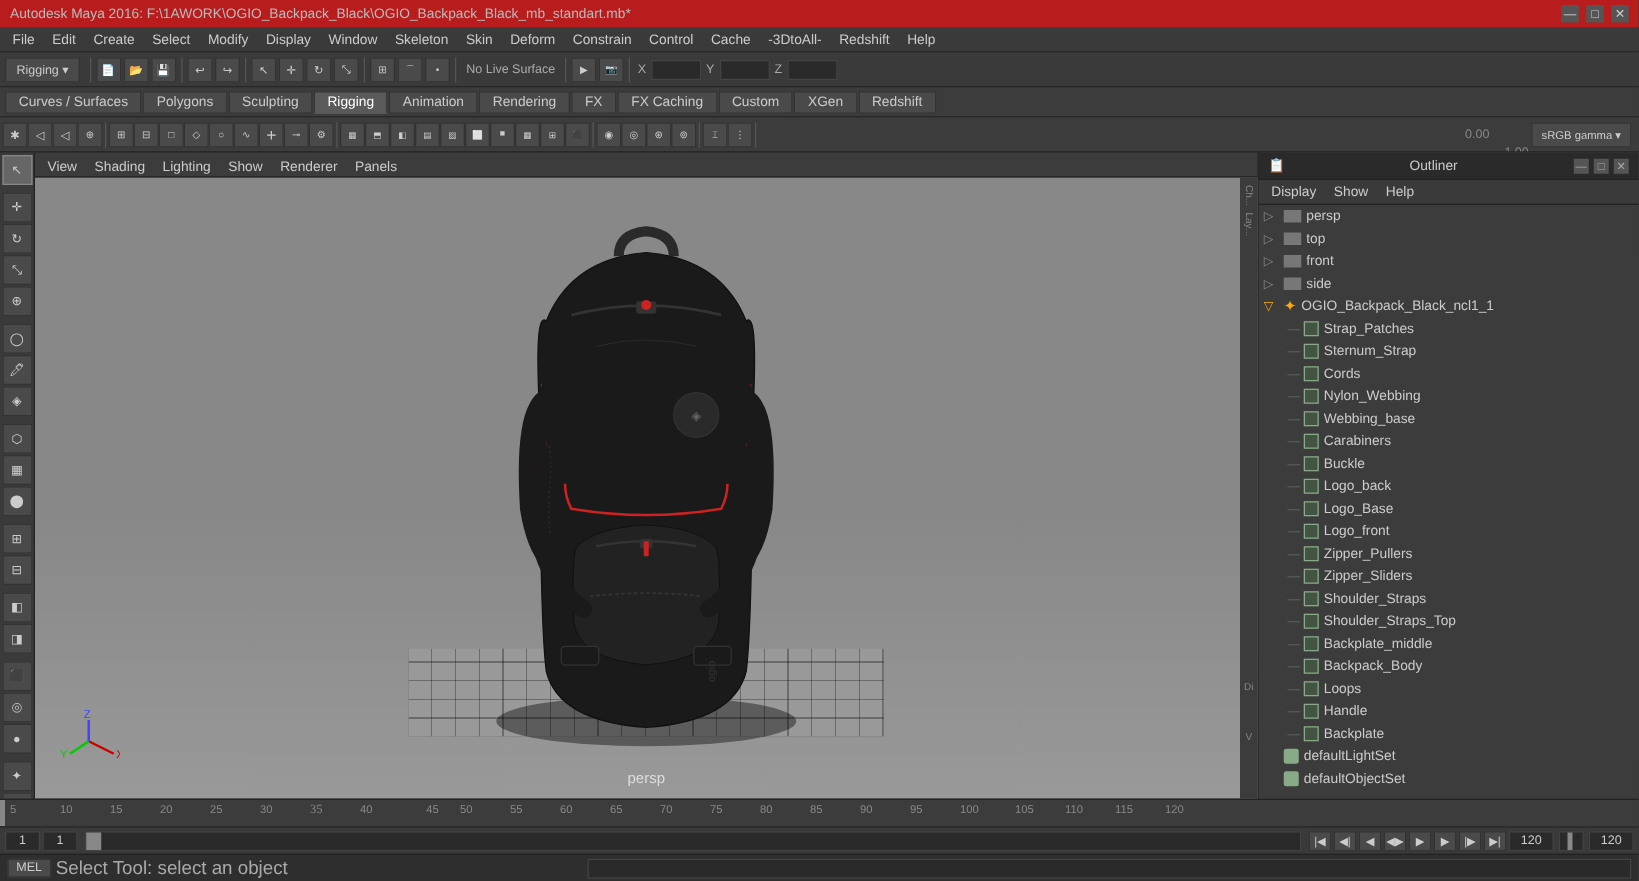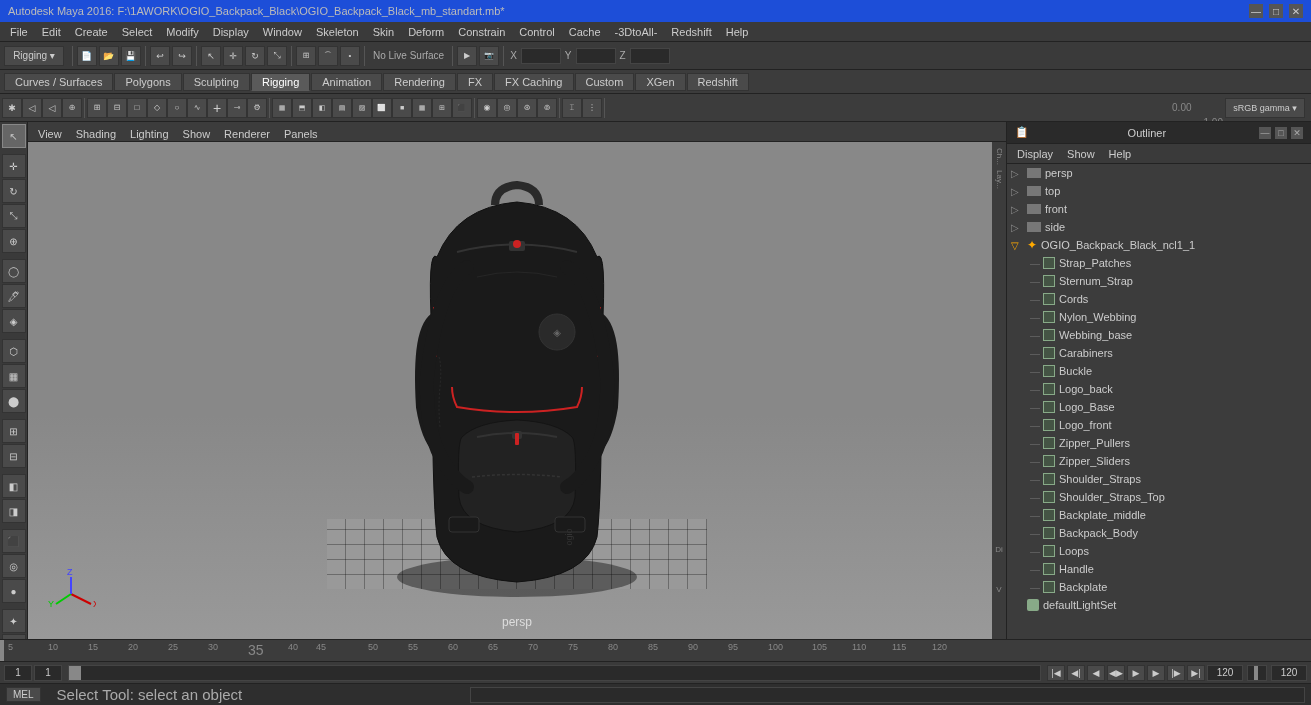--- a/index.html
+++ b/index.html
@@ -1,21 +1,21 @@
 <!DOCTYPE html>
 <html><head>
   <meta charset="utf-8">
   <style>
     * { margin: 0; padding: 0; box-sizing: border-box; }
     body { width: 1311px; height: 705px; background: #3c3c3c; font-family: 'Arial', sans-serif; font-size: 11px; color: #ccc; overflow: hidden; }
 
     
     #title-bar {
       height: 22px;
-      background: #1d4ed8;
+      background: #b91c1c;
       display: flex;
       align-items: center;
       justify-content: space-between;
       padding: 0 8px;
       color: #bbb;
       font-size: 11px;
     }
     #title-bar .title-text { flex: 1; }
     #title-bar .window-controls { display: flex; gap: 6px; }
     #title-bar .win-btn {
@@ -226,21 +226,21 @@
       display: flex;
       align-items: center;
       padding: 0 6px;
       border-top: 1px solid #222;
       gap: 4px;
     }
     #status-bar .status-left {
       width: 460px;
       display: flex;
       align-items: center;
-      gap: 16px;
+      gap: 4px;
     }
     #status-bar .mel-indicator {
       padding: 1px 6px;
       background: #4a4a4a;
       border: 1px solid #333;
       color: #ccc;
       font-size: 10px;
     }
     #status-bar .status-text { color: #aaa; font-size: 15px; }
     #status-bar .mel-input {
@@ -755,40 +755,45 @@
           <span class="dash">—</span>
           <span style="width:12px;height:12px;border:1px solid #8a8;background:rgba(100,180,100,0.2);margin-right:4px;display:inline-block;"></span>
           <span class="item-label">Backplate</span>
         </div>
 
         <div class="out-item">
           <span class="expand"></span>
           <span style="width:12px;height:12px;background:#8a8;margin-right:4px;display:inline-block;border-radius:2px;"></span>
           <span class="item-label">defaultLightSet</span>
         </div>
+        <div class="out-item">
+          <span class="expand"></span>
+          <span style="width:12px;height:12px;background:#8a8;margin-right:4px;display:inline-block;border-radius:2px;"></span>
+          <span class="item-label">defaultObjectSet</span>
+        </div>
       </div>
     </div>
   </div>
 
   <div id="timeline-area">
     <div class="tick-container" style="background:#3c3c3c;position:relative;">
 
       <div style="position:absolute;top:0;bottom:0;left:0;right:0;display:flex;">
         <div style="position:absolute;left:0;top:0;bottom:0;width:4px;background:#888;"></div>
       </div>
 
       <div style="position:absolute;top:2px;left:8px;color:#888;font-size:9px;">5</div>
       <div style="position:absolute;top:2px;left:48px;color:#888;font-size:9px;">10</div>
       <div style="position:absolute;top:2px;left:88px;color:#888;font-size:9px;">15</div>
       <div style="position:absolute;top:2px;left:128px;color:#888;font-size:9px;">20</div>
       <div style="position:absolute;top:2px;left:168px;color:#888;font-size:9px;">25</div>
       <div style="position:absolute;top:2px;left:208px;color:#888;font-size:9px;">30</div>
-      <div style="position:absolute;top:2px;left:248px;color:#888;font-size:14px;">35</div>
+      <div style="position:absolute;top:2px;left:248px;color:#888;font-size:10px;font-family:Liberation Serif, serif;">35</div>
       <div style="position:absolute;top:2px;left:288px;color:#888;font-size:9px;">40</div>
-      <div style="position:absolute;top:2px;left:316px;color:#888;font-size:9px;">45</div>
+      <div style="position:absolute;top:2px;left:341px;color:#888;font-size:9px;">45</div>
       <div style="position:absolute;top:2px;left:368px;color:#888;font-size:9px;">50</div>
       <div style="position:absolute;top:2px;left:408px;color:#888;font-size:9px;">55</div>
       <div style="position:absolute;top:2px;left:448px;color:#888;font-size:9px;">60</div>
       <div style="position:absolute;top:2px;left:488px;color:#888;font-size:9px;">65</div>
       <div style="position:absolute;top:2px;left:528px;color:#888;font-size:9px;">70</div>
       <div style="position:absolute;top:2px;left:568px;color:#888;font-size:9px;">75</div>
       <div style="position:absolute;top:2px;left:608px;color:#888;font-size:9px;">80</div>
       <div style="position:absolute;top:2px;left:648px;color:#888;font-size:9px;">85</div>
       <div style="position:absolute;top:2px;left:688px;color:#888;font-size:9px;">90</div>
       <div style="position:absolute;top:2px;left:728px;color:#888;font-size:9px;">95</div>

